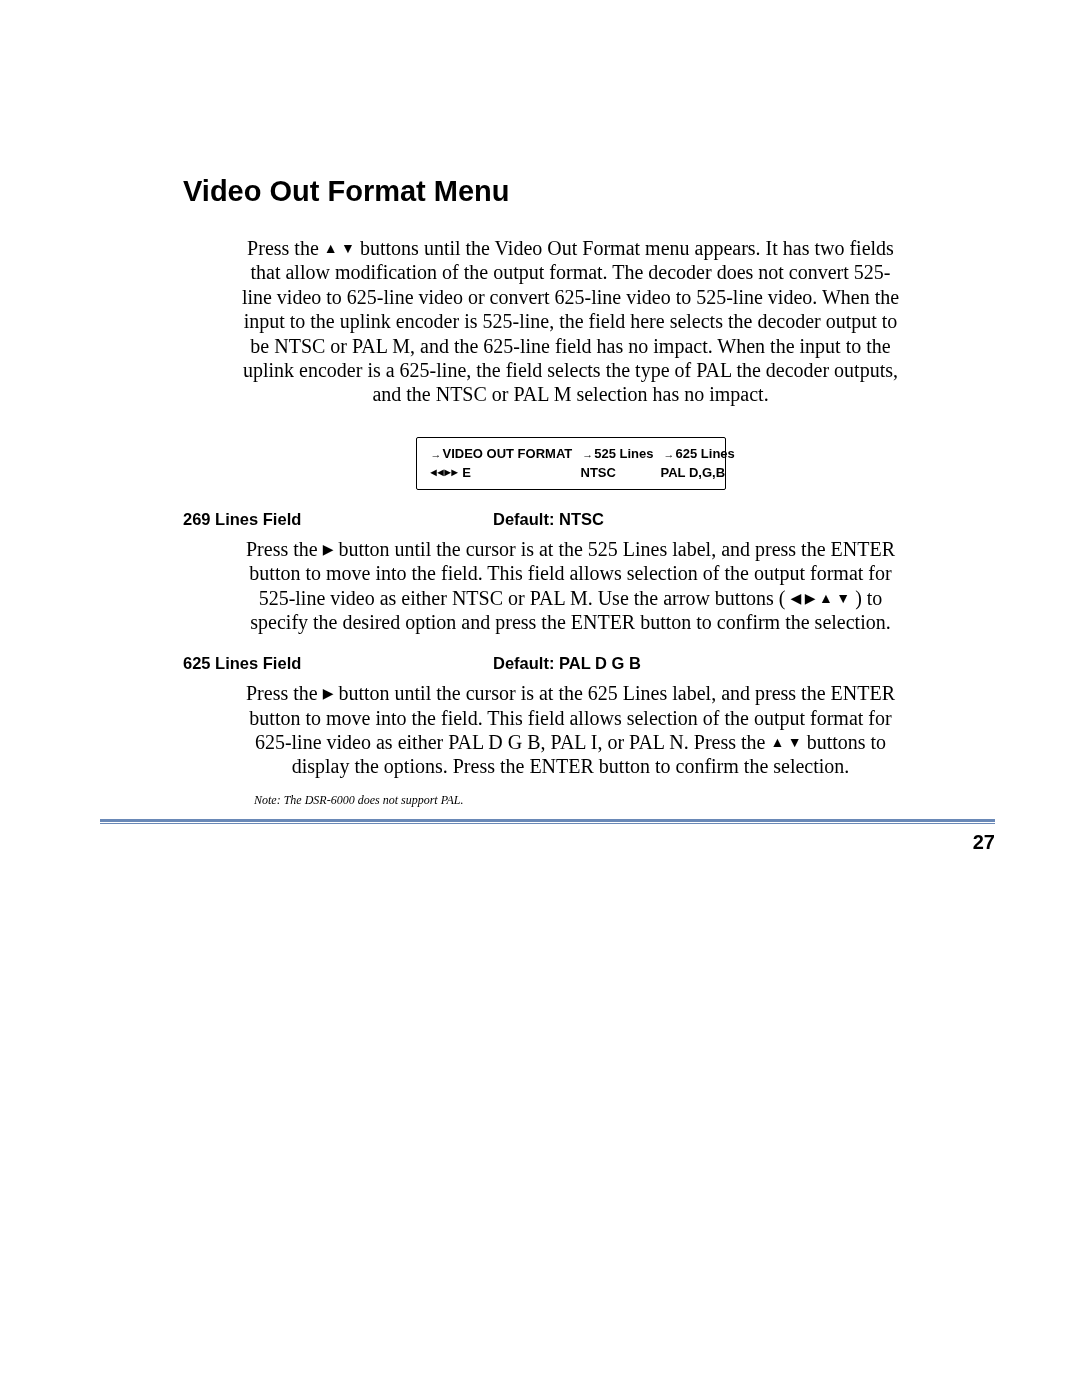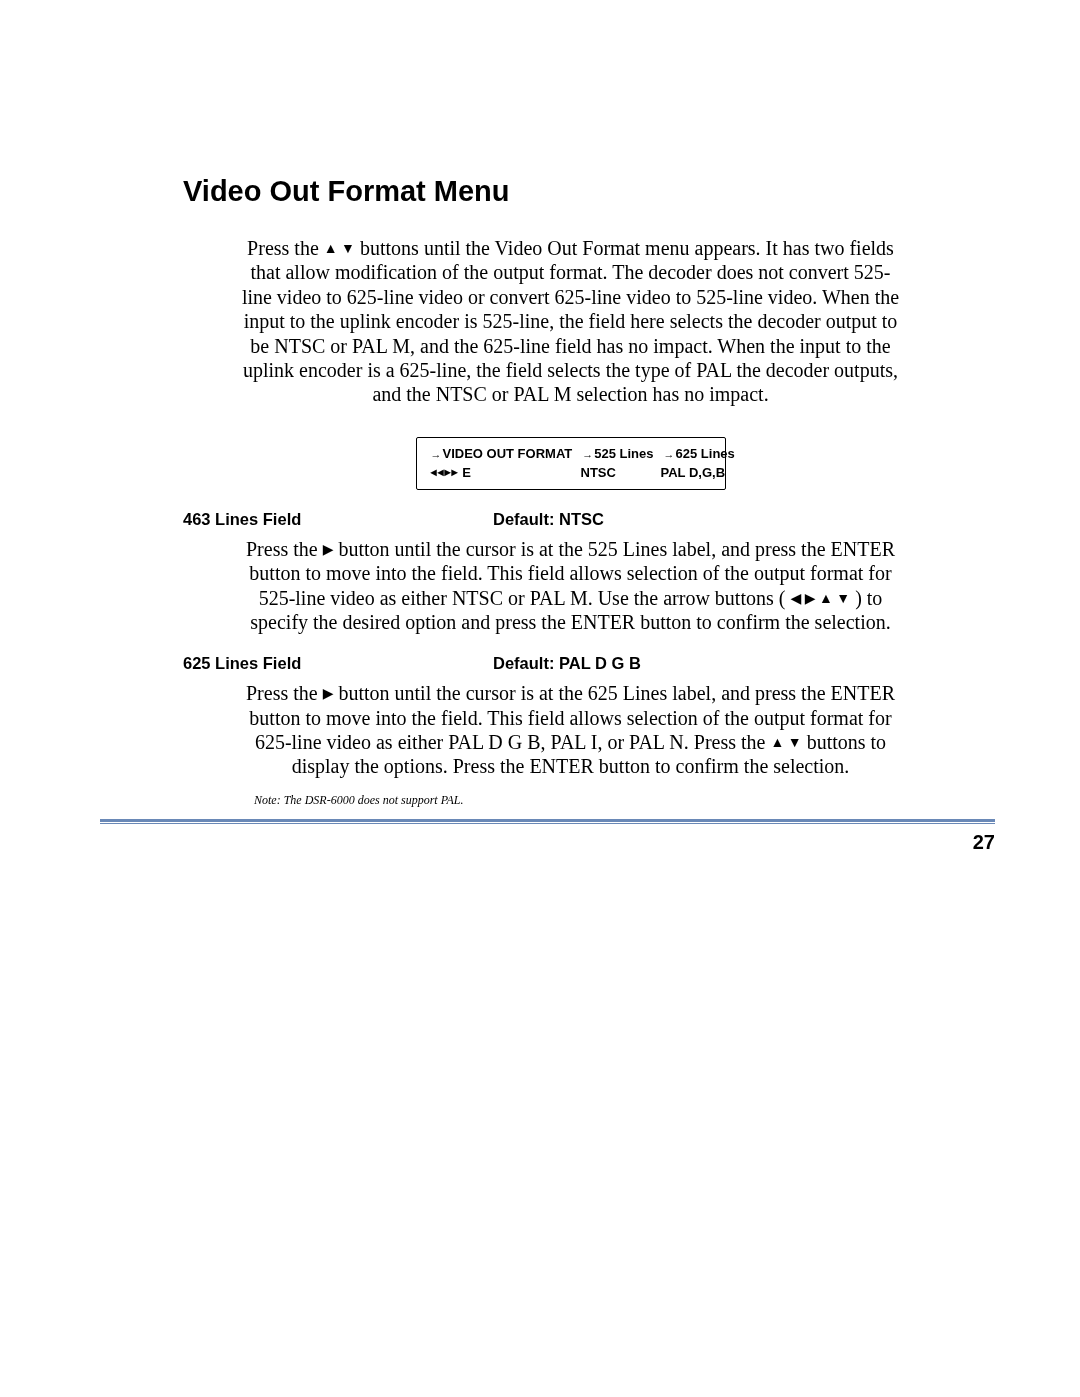--- a/index.html
+++ b/index.html
@@ -136,21 +136,21 @@
           <div class="row">
             <span class="c1"><span class="nav-glyphs">◂◂▸▸</span><span> E</span></span>
             <span class="c2">NTSC</span>
             <span class="c3">PAL D,G,B</span>
           </div>
         </div>
       </div>
     </div>
 
     <div class="field-head">
-      <span class="col1">463 Lines Field</span>
+      <span class="col1">269 Lines Field</span>
       <span class="col2">Default: NTSC</span>
     </div>
     <div class="indent-block">
       <p class="body">
         <span>Press the </span><span class="tri">▶</span><span> button until the cursor is at the 525 Lines label, and press the ENTER button to move into the field. This field allows selection of the output format for 525-line video as either NTSC or PAL M. Use the arrow buttons ( </span><span class="tri">◀  ▶  ▲  ▼</span><span> ) to specify the desired option and press the ENTER button to confirm the selection.</span>
       </p>
     </div>
 
     <div class="field-head">
       <span class="col1">625 Lines Field</span>

